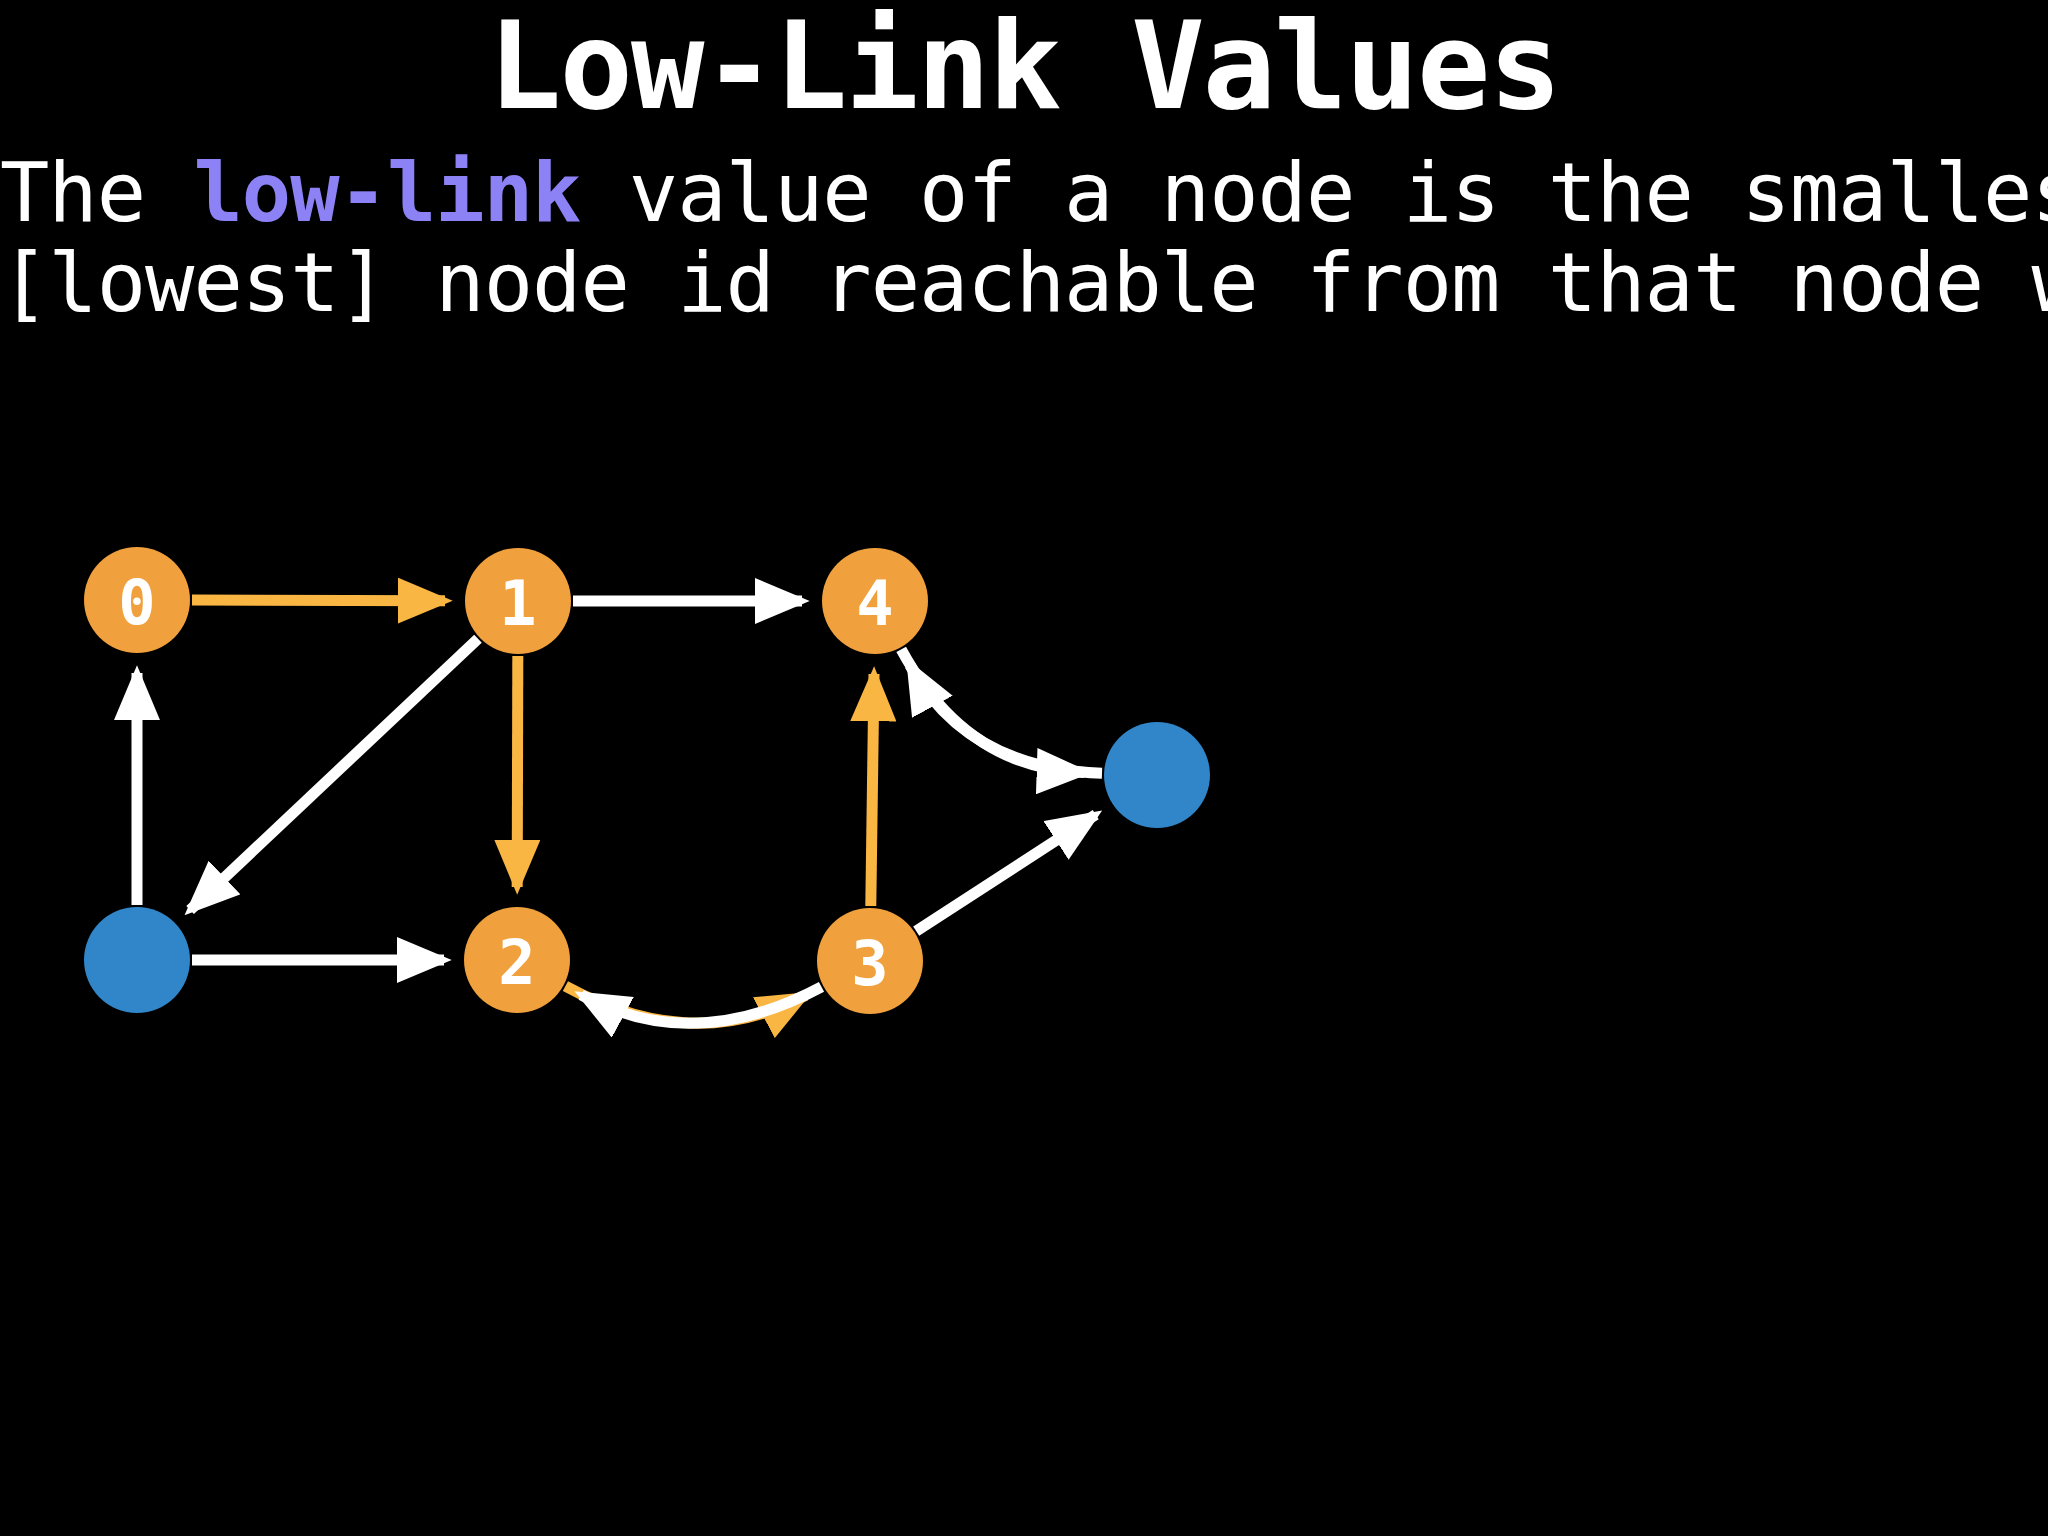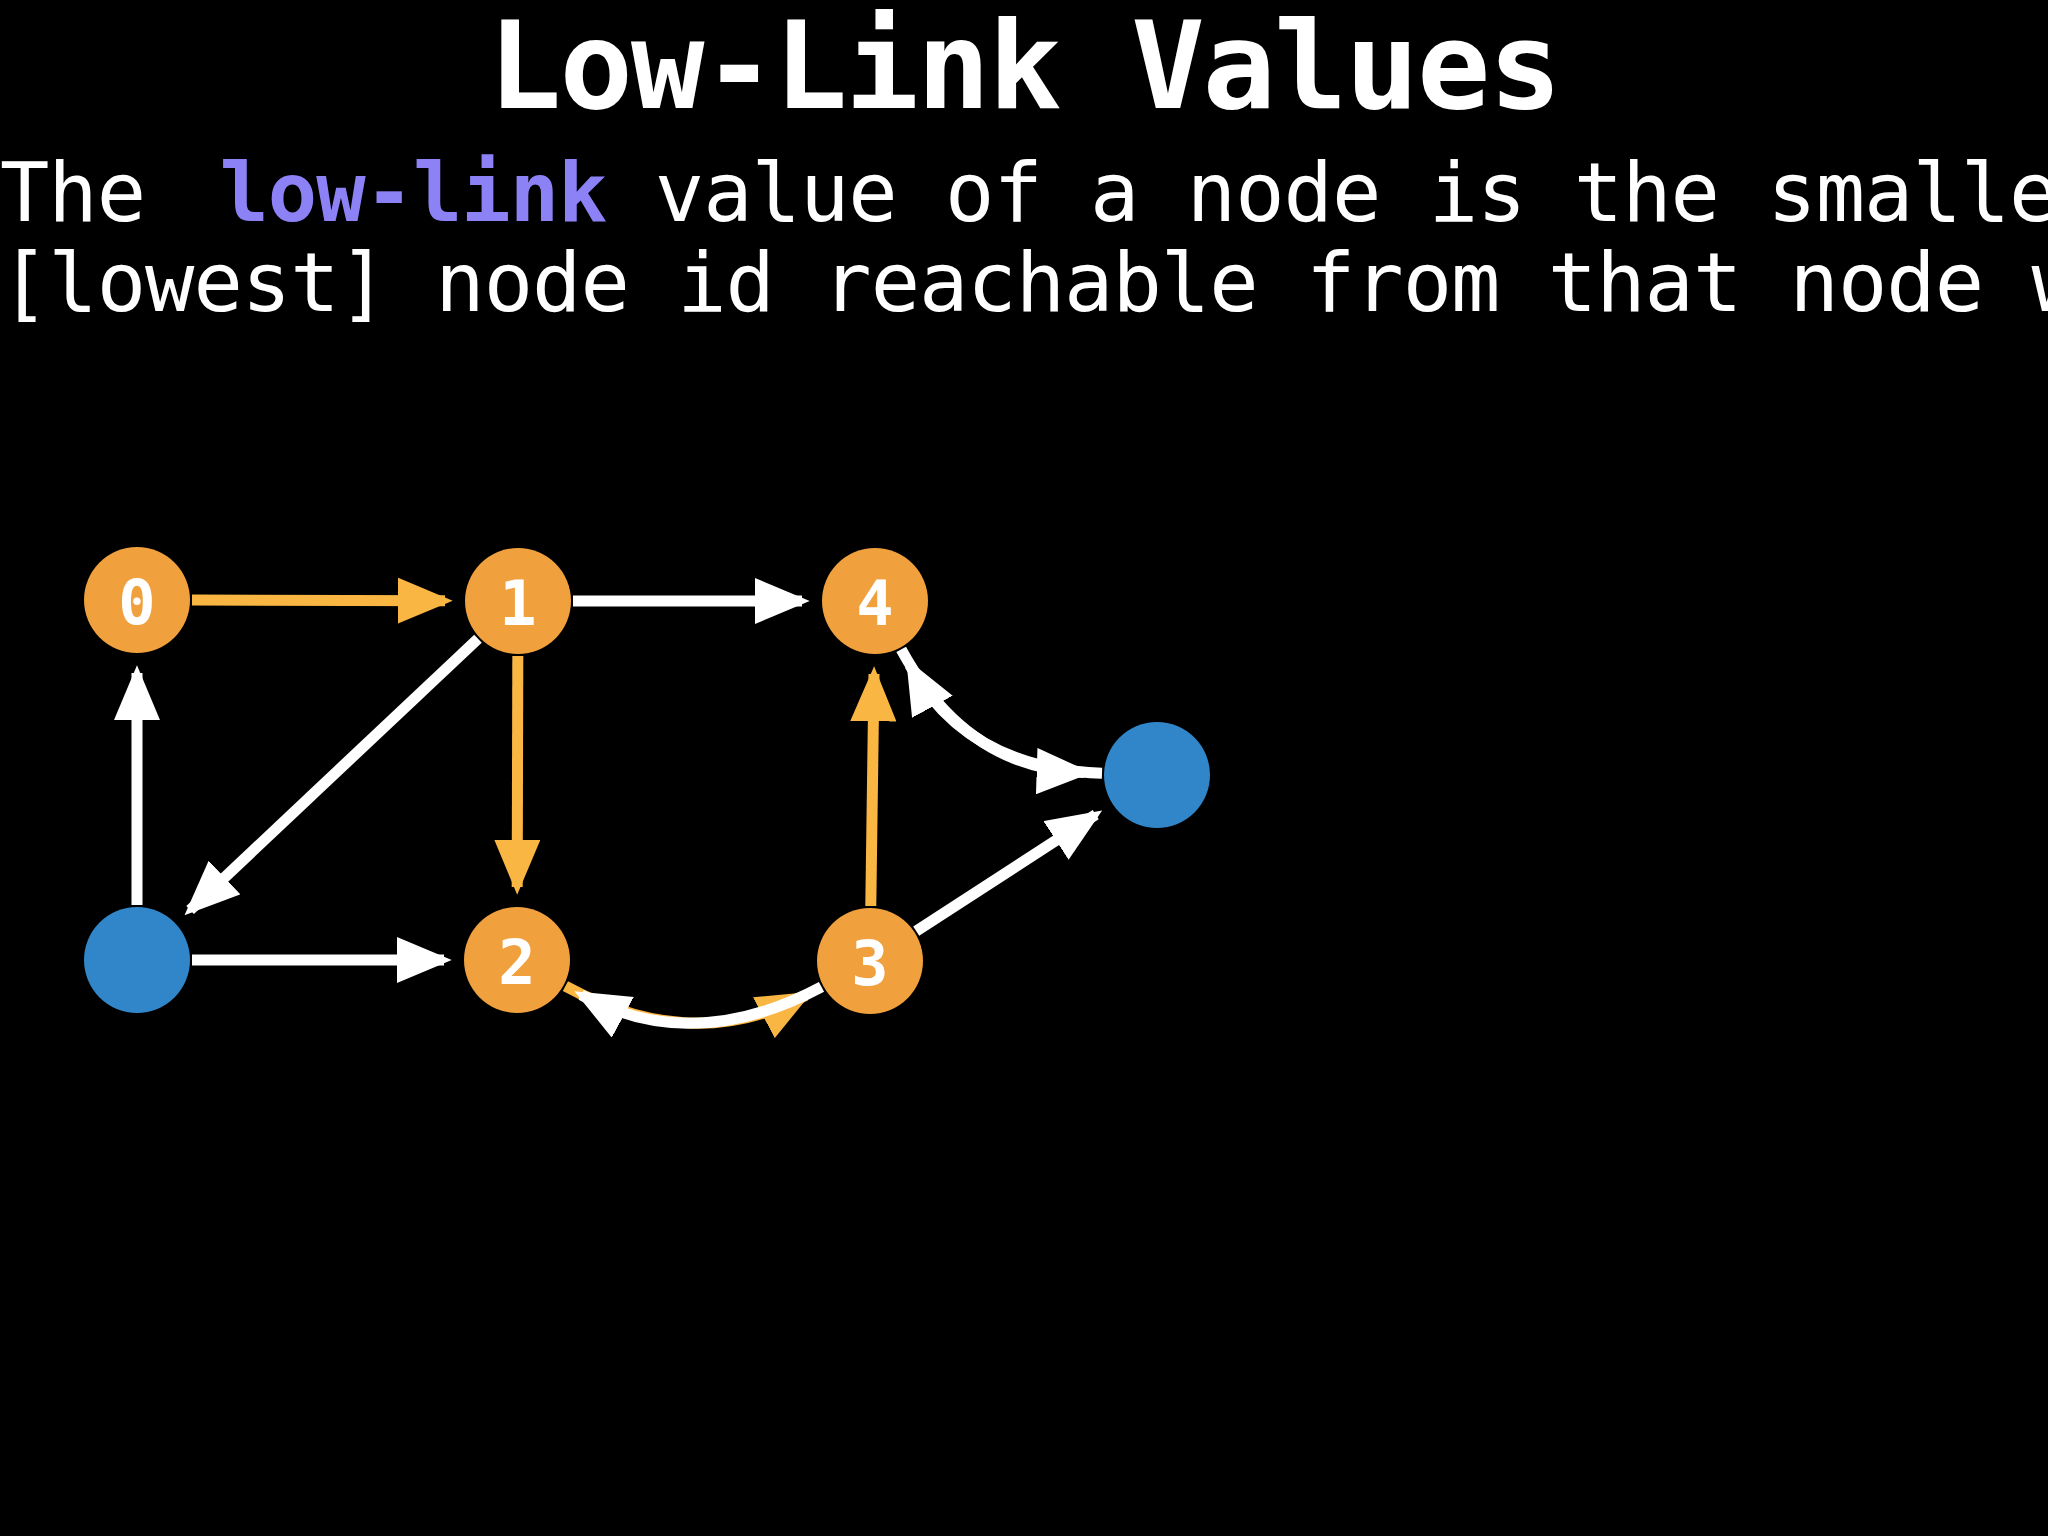--- a/index.html
+++ b/index.html
@@ -48,21 +48,21 @@
   }
 </style>
 </head>
 <body>
 
 <div id="slide">
 
   <div class="title">Low-Link Values</div>
 
   <div class="subtitle">
-    <span class="ln"><span>The </span><span class="hl" style="color: rgb(140, 130, 245); margin-left: 26px;">low-link</span><span> value of a node is the smallest</span></span>
+    <span class="ln"><span>The </span><span class="hl" style="color: rgb(140, 130, 245);">low-link</span><span> value of a node is the smallest</span></span>
     <span class="ln"><span>[lowest] node id reachable from that node when</span></span>
   </div>
 
   <svg id="graph" viewBox="0 0 2048 1536">
     <defs>
       <marker id="ah-white" markerWidth="5.0" markerHeight="4.2" refX="4.3" refY="2.1" orient="auto" markerUnits="strokeWidth">
         <path d="M0,0 L5.0,2.1 L0,4.2 z" fill="#FFFFFF"></path>
       </marker>
       <marker id="ah-orange" markerWidth="5.0" markerHeight="4.2" refX="4.3" refY="2.1" orient="auto" markerUnits="strokeWidth">
         <path d="M0,0 L5.0,2.1 L0,4.2 z" fill="#F9B643"></path>

